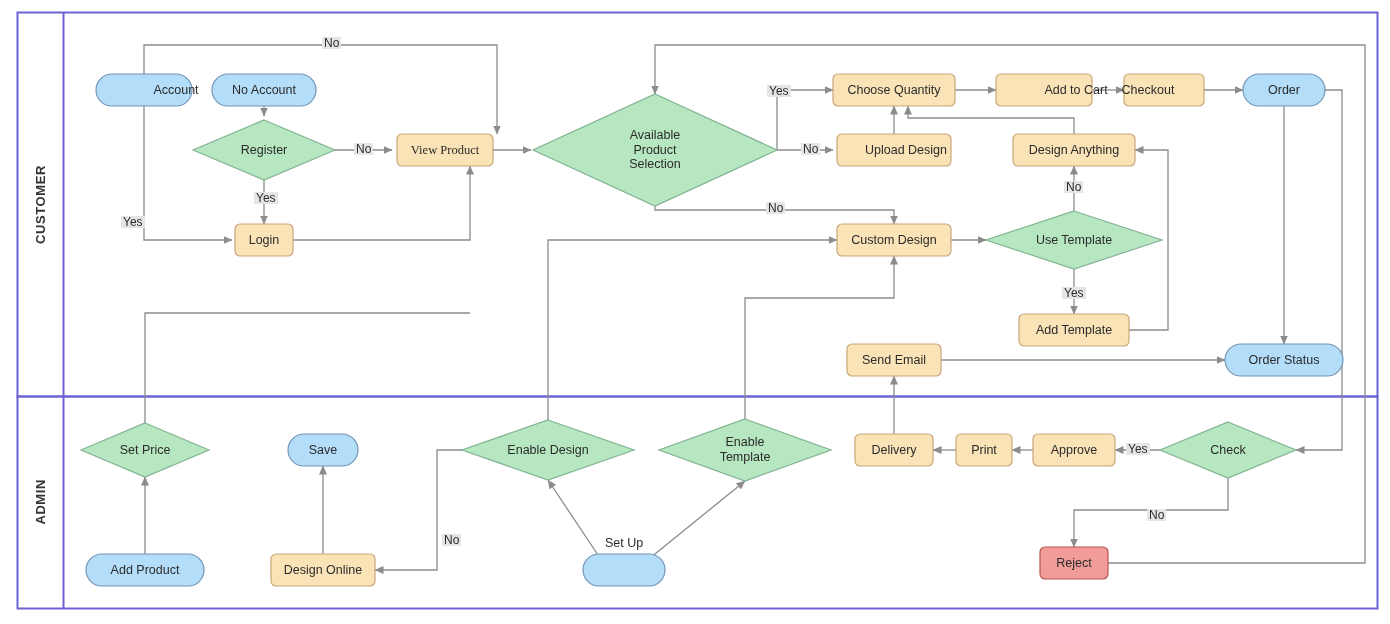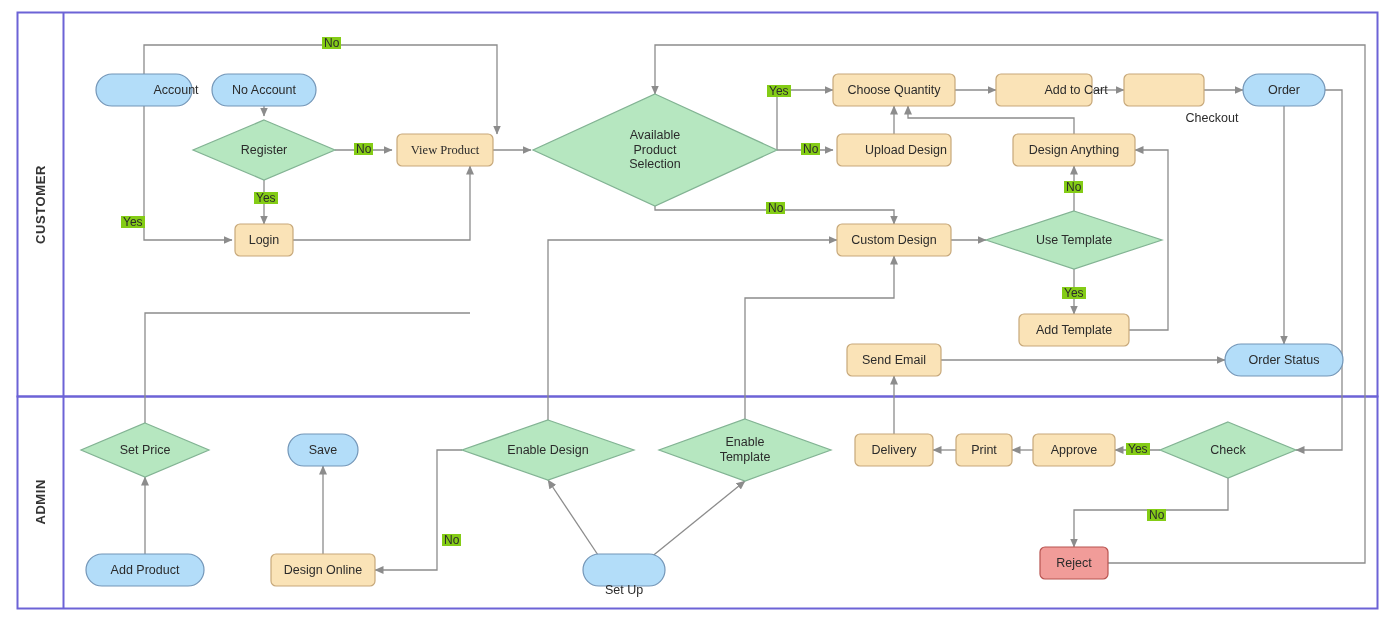--- a/index.html
+++ b/index.html
@@ -11,21 +11,21 @@
     writing-mode:vertical-rl;transform:rotate(180deg);
     display:flex;align-items:center;justify-content:center;
   }
   .lane-title-box{position:absolute;display:flex;align-items:center;justify-content:center;}
   .node-label{
     position:absolute;display:flex;align-items:center;justify-content:center;
     text-align:center;font-size:12.5px;color:#2b2b2b;line-height:1.18;
     pointer-events:none;white-space:pre-line;
   }
   .edge-label{
-    position:absolute;font-size:12px;color:#2b2b2b;background:#84cc16;
+    position:absolute;font-size:12px;color:#2b2b2b;background:#e5e5e5;
     padding:0 2px;line-height:1;white-space:nowrap;
   }
 </style>
 </head>
 <body>
 
 <div id="stage">
   <svg id="svgroot" xmlns="http://www.w3.org/2000/svg">
     <defs>
       <marker id="arw" markerWidth="10" markerHeight="8" refX="8.5" refY="4" orient="auto" markerUnits="userSpaceOnUse">
@@ -118,41 +118,41 @@
       <div class="node-label" style="left: 96px; top: 74px; width: 96px; height: 32px; padding-left: 32px;">Account</div>
       <div class="node-label" style="left: 212px; top: 74px; width: 104px; height: 32px; border-radius: 14px;">No Account</div>
       <div class="node-label" style="left: 193px; top: 122px; width: 142px; height: 56px;">Register</div>
       <div class="node-label" style="left: 397px; top: 134px; width: 96px; height: 32px; font-family: Liberation Serif, serif;">View Product</div>
       <div class="node-label" style="left: 235px; top: 224px; width: 58px; height: 32px;">Login</div>
       <div class="node-label" style="left: 533px; top: 122px; width: 244px; height: 56px;">Available
 Product
 Selection</div>
       <div class="node-label" style="left: 833px; top: 74px; width: 122px; height: 32px;">Choose Quantity</div>
       <div class="node-label" style="left: 996px; top: 74px; width: 96px; height: 32px; padding-left: 32px;">Add to Cart</div>
-      <div class="node-label" style="left: 1170px; top: 74px; width: 84px; height: 32px; margin-top: 28px;">Checkout</div>
+      <div class="node-label" style="left: 1106px; top: 74px; width: 84px; height: 32px;">Checkout</div>
       <div class="node-label" style="left: 1243px; top: 74px; width: 82px; height: 32px;">Order</div>
       <div class="node-label" style="left: 837px; top: 134px; width: 138px; height: 32px;">Upload Design</div>
       <div class="node-label" style="left: 1013px; top: 134px; width: 122px; height: 32px;">Design Anything</div>
       <div class="node-label" style="left: 837px; top: 224px; width: 114px; height: 32px;">Custom Design</div>
       <div class="node-label" style="left: 986px; top: 212px; width: 176px; height: 56px;">Use Template</div>
       <div class="node-label" style="left: 1019px; top: 314px; width: 110px; height: 32px;">Add Template</div>
       <div class="node-label" style="left: 847px; top: 344px; width: 94px; height: 32px;">Send Email</div>
       <div class="node-label" style="left: 1225px; top: 344px; width: 118px; height: 32px;">Order Status</div>
       <div class="node-label" style="left: 81px; top: 422px; width: 128px; height: 56px;">Set Price</div>
       <div class="node-label" style="left: 288px; top: 434px; width: 70px; height: 32px;">Save</div>
       <div class="node-label" style="left: 462px; top: 422px; width: 172px; height: 56px;">Enable Design</div>
       <div class="node-label" style="left: 659px; top: 422px; width: 172px; height: 56px;">Enable
 Template</div>
       <div class="node-label" style="left: 855px; top: 434px; width: 78px; height: 32px;">Delivery</div>
       <div class="node-label" style="left: 956px; top: 434px; width: 56px; height: 32px;">Print</div>
       <div class="node-label" style="left: 1033px; top: 434px; width: 82px; height: 32px;">Approve</div>
       <div class="node-label" style="left: 1160px; top: 422px; width: 136px; height: 56px;">Check</div>
       <div class="node-label" style="left: 86px; top: 554px; width: 118px; height: 32px;">Add Product</div>
       <div class="node-label" style="left: 271px; top: 554px; width: 104px; height: 32px;">Design Online</div>
-      <div class="node-label" style="left: 583px; top: 574px; width: 82px; height: 32px;">Set Up</div>
+      <div class="node-label" style="left: 583px; top: 527px; width: 82px; height: 32px;">Set Up</div>
       <div class="node-label" style="left: 1040px; top: 547px; width: 68px; height: 32px; border-radius: 9px;">Reject</div>
       <div class="edge-label" style="left: 322px; top: 37px;">No</div>
       <div class="edge-label" style="left: 354px; top: 143px;">No</div>
       <div class="edge-label" style="left: 254px; top: 192px;">Yes</div>
       <div class="edge-label" style="left: 121px; top: 216px;">Yes</div>
       <div class="edge-label" style="left: 767px; top: 85px;">Yes</div>
       <div class="edge-label" style="left: 801px; top: 143px;">No</div>
       <div class="edge-label" style="left: 766px; top: 202px;">No</div>
       <div class="edge-label" style="left: 1064px; top: 181px;">No</div>
       <div class="edge-label" style="left: 1062px; top: 287px;">Yes</div>

